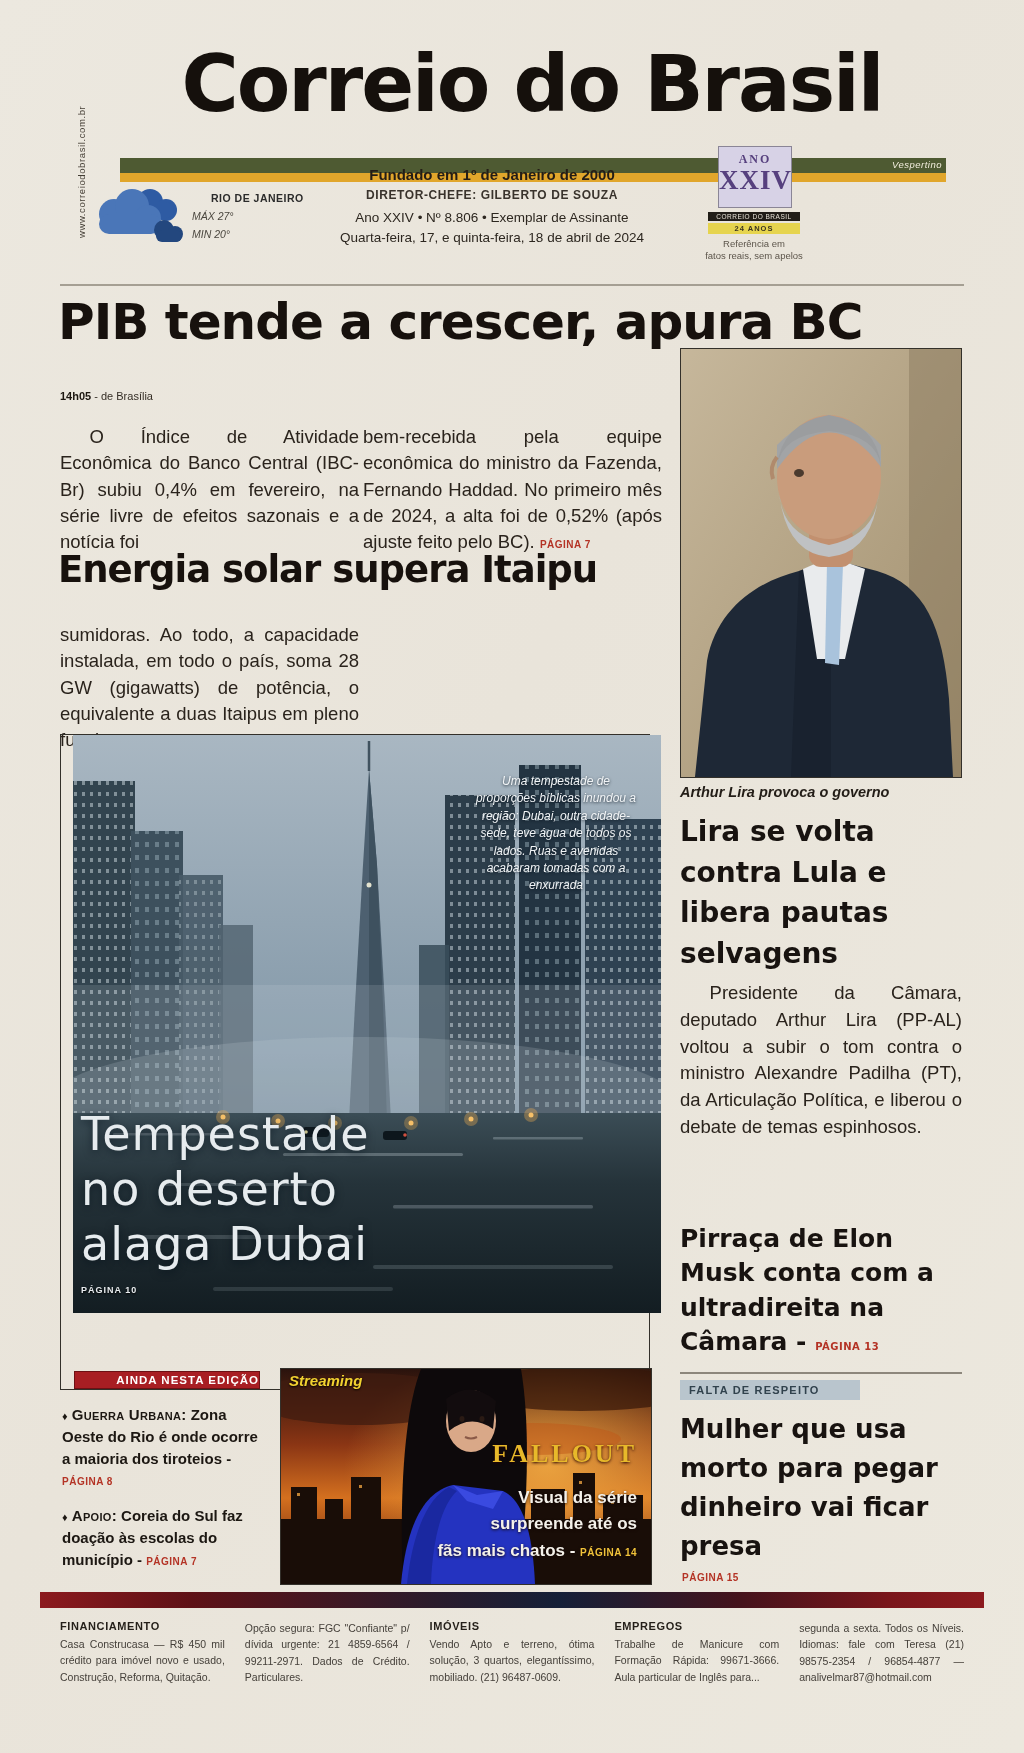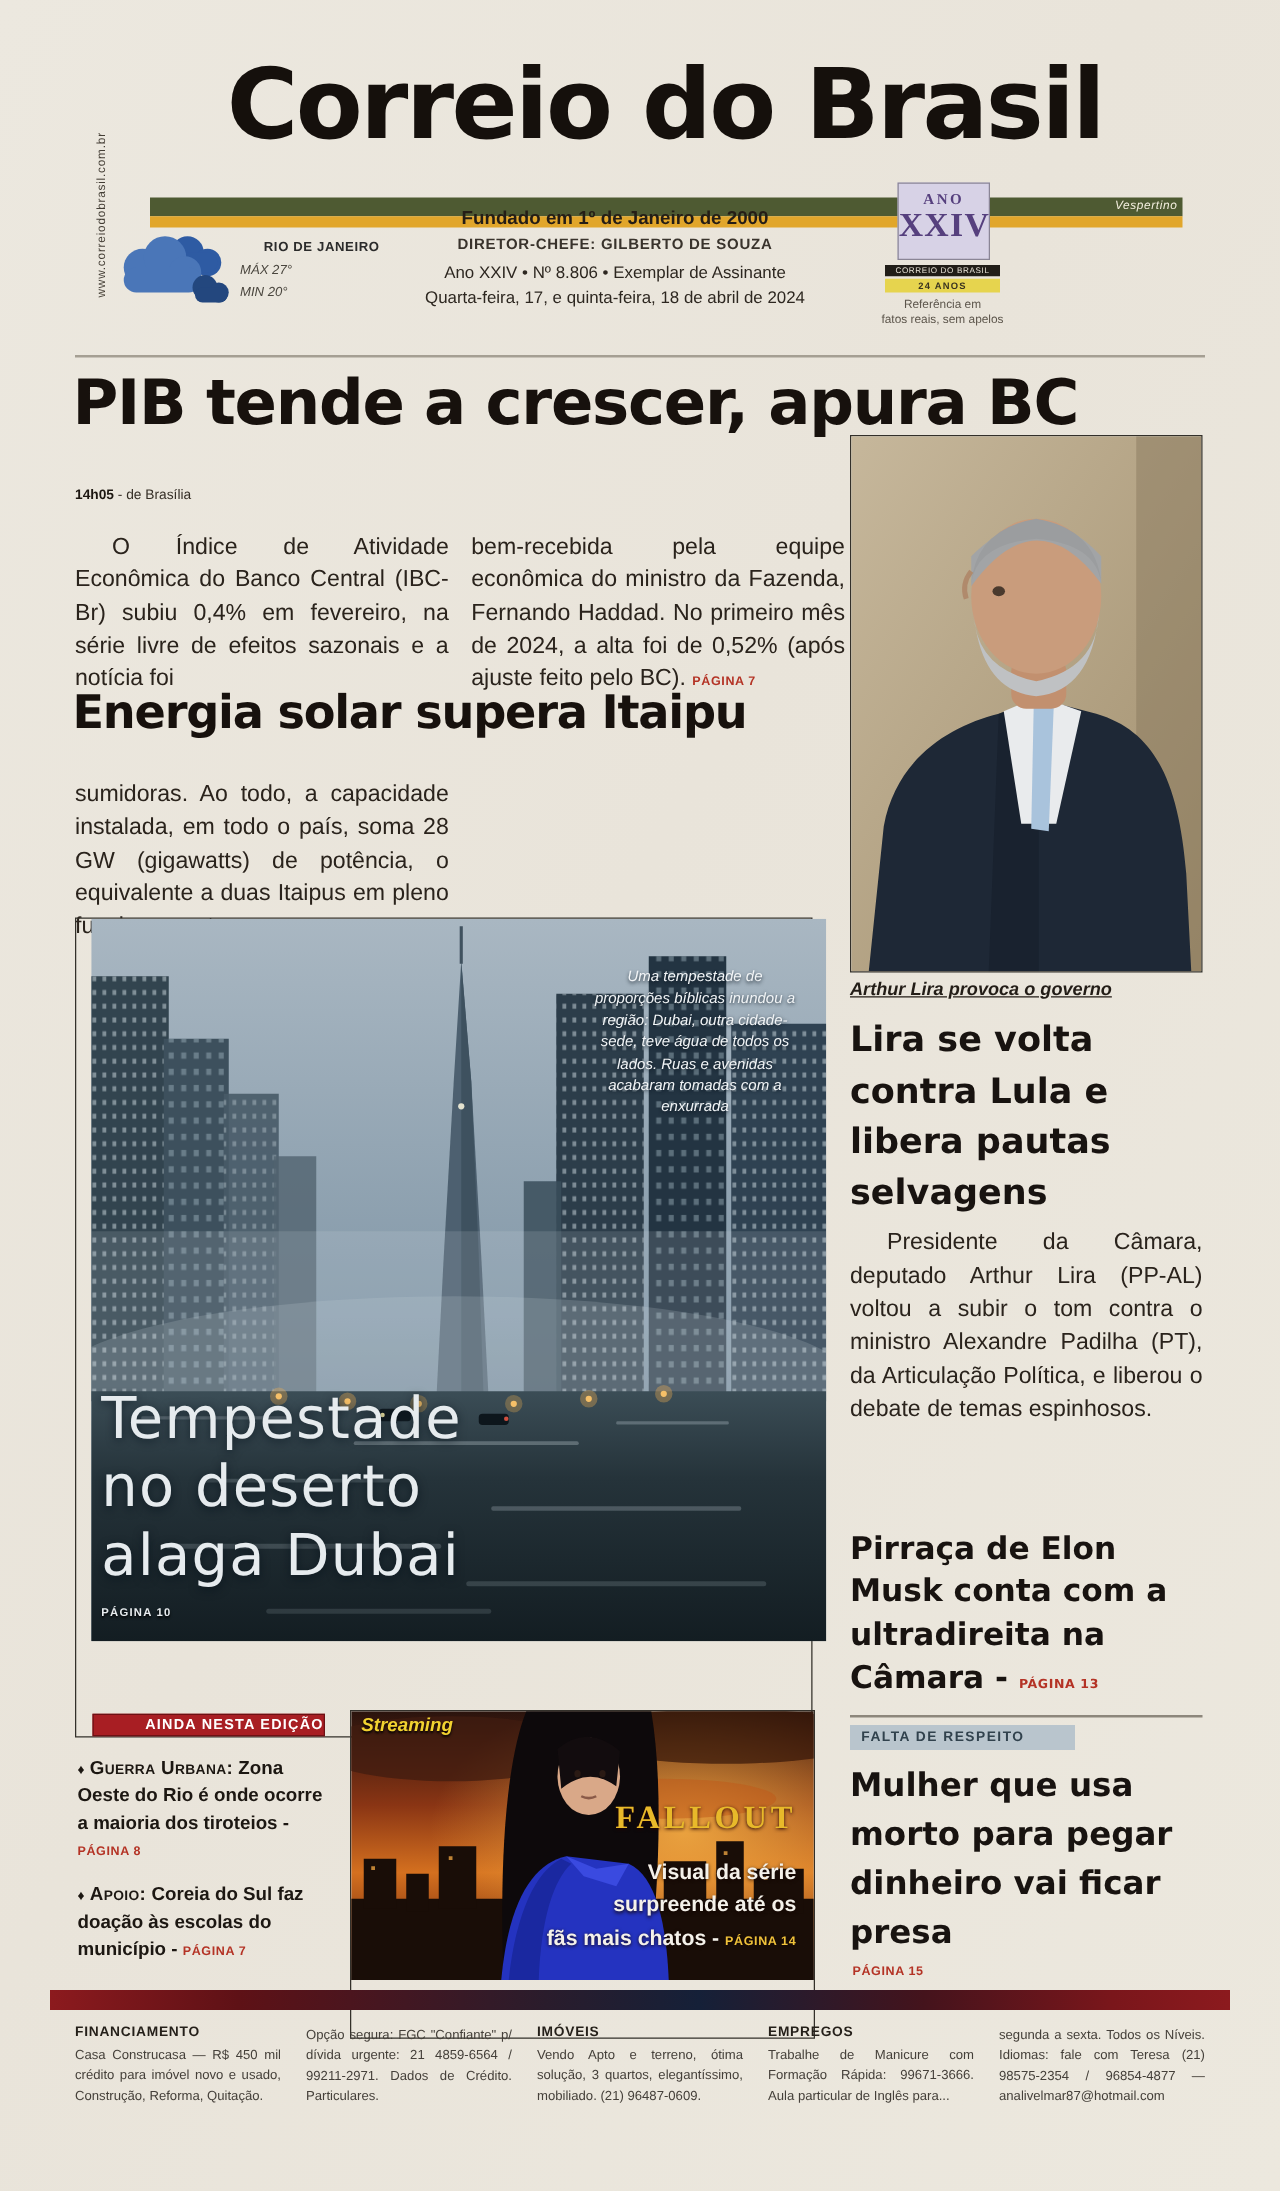--- a/index.html
+++ b/index.html
@@ -40,30 +40,30 @@
   .badge-strip-yellow{left:708px;top:223px;width:92px;height:11px;background:#e6d44e;color:#3a3420;font-size:7.5px;font-weight:bold;text-align:center;line-height:11px;letter-spacing:1px;}
   .badge-notes{left:700px;top:238px;width:108px;text-align:center;font-size:9.5px;line-height:1.3;color:#5c554b;}
   .rule-top{left:60px;top:284px;width:904px;height:2px;background:#a59f93;}
   
   .h1{
     left:58px;top:296px;width:906px;font-family:"DejaVu Sans",sans-serif;font-weight:bold;
     font-size:50px;letter-spacing:-1px;color:#17110d;line-height:1.05;
   }
   .byline{left:60px;top:390px;font-size:11px;color:#352e26;}
   .byline b{color:#1d1711;}
-  .story-cols{left:60px;display:flex;gap:18px;width:616px;}
+  .story-cols{left:60px;display:flex;gap:4px;width:616px;}
   .story-col{width:299px;font-size:18.5px;line-height:1.42;text-align:justify;color:#2a231c;}
   .indent{text-indent:1.6em;}
   .pg{color:#b43325;font-weight:bold;font-size:10px;letter-spacing:.5px;white-space:nowrap;}
   .h2{
     left:58px;top:548px;width:620px;font-family:"DejaVu Sans",sans-serif;font-weight:bold;
     font-size:37px;letter-spacing:-1px;color:#17110d;
   }
   .photo-frame{border:1px solid #33302a;box-sizing:border-box;}
-  .lira-caption{left:680px;top:784px;width:282px;font-size:14.5px;font-style:italic;font-weight:bold;color:#231d17;text-decoration:underline;}
+  .lira-caption{left:680px;top:784px;width:282px;font-size:14.5px;font-style:italic;font-weight:bold;color:#231d17;}
   .lira-h{left:680px;top:812px;width:282px;font-family:"DejaVu Sans",sans-serif;font-weight:bold;font-size:28px;line-height:1.45;color:#181310;}
   .lira-body{left:680px;top:980px;width:282px;font-size:18.5px;line-height:1.45;text-align:justify;color:#2a231c;}
   .musk-h{left:680px;top:1222px;width:282px;font-family:"DejaVu Sans",sans-serif;font-weight:bold;font-size:25px;line-height:1.37;color:#181310;}
   .rule-right{left:680px;top:1372px;width:282px;height:2px;background:#8d877c;}
   .kicker{left:680px;top:1380px;width:162px;background:#b9c5cd;color:#31424d;font-size:11px;font-weight:bold;letter-spacing:1.2px;padding:4px 9px;}
   .respect-h{left:680px;top:1410px;width:284px;font-family:"DejaVu Sans",sans-serif;font-weight:bold;font-size:26px;line-height:1.5;color:#181310;}
   .respect-pg{left:682px;top:1572px;}
   
   .dubai{left:60px;top:734px;width:590px;height:656px;padding-left:12px;}
   .dubai-caption{
@@ -77,21 +77,21 @@
   }
   .dubai-pg{left:20px;top:550px;color:#e8ecef;font-size:9px;font-weight:bold;letter-spacing:1px;text-shadow:0 1px 2px #000;}
   
   .edbox{left:74px;top:1371px;width:184px;background:#a81e23;border:1px solid #6d1014;color:#fff;
     font-size:11.5px;font-weight:bold;letter-spacing:1px;text-align:right;padding:2px 0;font-variant:small-caps;}
   .editems{left:62px;top:1404px;width:202px;font-size:15px;font-weight:bold;line-height:1.45;color:#1c1712;}
   .editems p{margin:0 0 14px 0;}
   .editems .lead{font-variant:small-caps;letter-spacing:.3px;}
   .diamond{font-size:11px;}
   
-  .fallout{left:280px;top:1368px;width:372px;height:263px;}
+  .fallout{left:280px;top:1368px;width:372px;height:217px;}
   .stream-label{left:8px;top:3px;font-size:15px;font-weight:bold;font-style:italic;color:#f2d230;text-shadow:0 1px 2px #000;}
   .fallout-title{right:14px;top:70px;font-family:"Liberation Serif",serif;font-weight:bold;font-size:26px;letter-spacing:3px;color:#e8b92a;text-shadow:0 1px 3px #200;}
   .fallout-txt{right:14px;top:116px;width:220px;text-align:right;font-size:17px;font-weight:bold;color:#f4f1ea;line-height:1.55;text-shadow:0 1px 3px rgba(20,5,0,.9);}
   .fallout-txt .pg{color:#f0c23a;}
   
   .grad-bar{left:40px;top:1592px;width:944px;height:16px;
     background:linear-gradient(90deg,#8c1a1e 0%,#5e1116 16%,#2a1c2c 42%,#152038 55%,#44131c 74%,#7a161b 90%,#8c1a1e 100%);}
   .classifieds{left:60px;top:1620px;width:904px;display:flex;gap:20px;}
   .cls-col{width:165px;}
   .cls-h{font-size:11px;font-weight:bold;letter-spacing:.6px;color:#241f19;margin-bottom:4px;}

